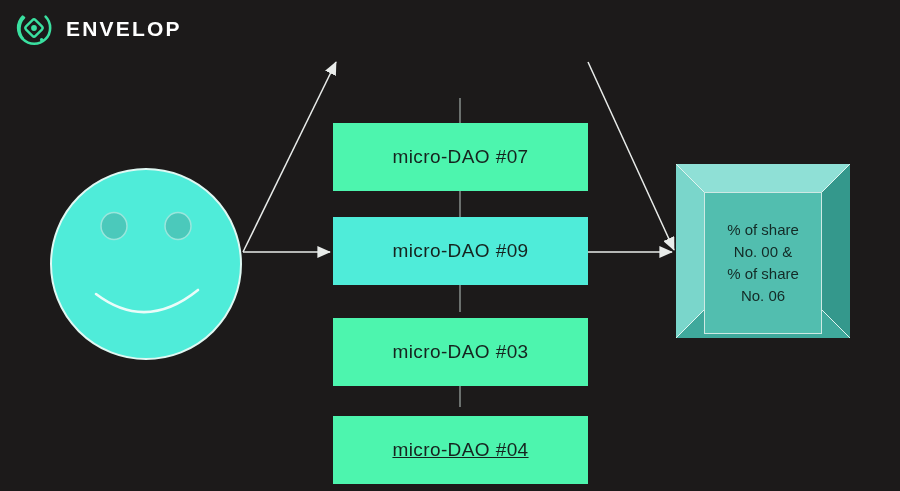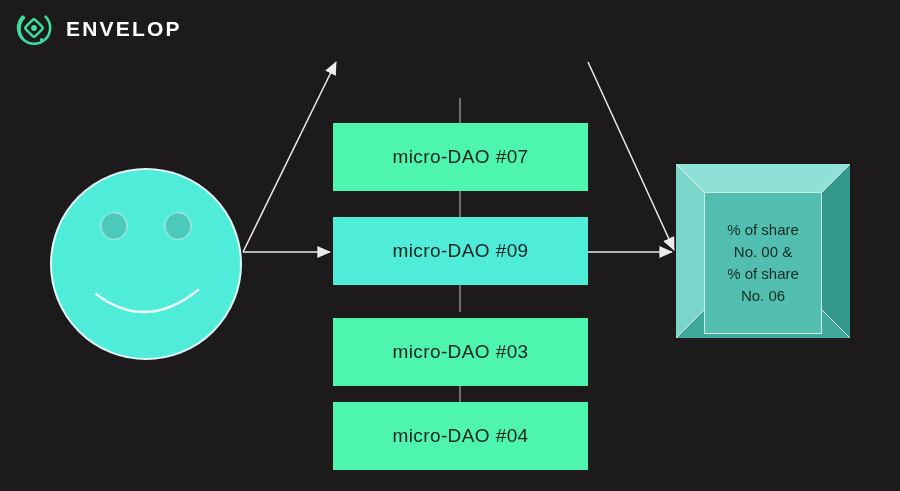--- a/index.html
+++ b/index.html
@@ -141,21 +141,21 @@
     <line x1="243" y1="252" x2="330" y2="252" stroke="#e9ecea" stroke-width="1.5" marker-end="url(#arrowhead)"></line>
 
     <line x1="588" y1="62" x2="674" y2="250" stroke="#e9ecea" stroke-width="1.5" marker-end="url(#arrowhead)"></line>
 
     <line x1="588" y1="252" x2="672" y2="252" stroke="#e9ecea" stroke-width="1.5" marker-end="url(#arrowhead)"></line>
   </svg>
 
   <div class="dao-box" style="top:123px;background:#4df5ae;">micro-DAO #07</div>
   <div class="dao-box" style="top:217px;background:#4fecd9;">micro-DAO #09</div>
   <div class="dao-box" style="top:312px;background:#4df5ae;margin-top:6px;">micro-DAO #03</div>
-  <div class="dao-box" style="top:402px;background:#4df5ae;">micro-DAO #04</div>
+  <div class="dao-box" style="top:416px;background:#4df5ae;text-decoration:underline;">micro-DAO #04</div>
 
   <div id="vault">
     <div id="vault-frame">
       <svg viewBox="0 0 174 174">
         <rect x="0.5" y="0.5" width="173" height="173" fill="#52beaf" stroke="#e2f4f1" stroke-width="1"></rect>
         <polygon points="0,0 174,0 146,28 28,28" fill="#8fe0d6"></polygon>
         <polygon points="0,0 28,28 28,146 0,174" fill="#7ad6cb"></polygon>
         <polygon points="174,0 174,174 146,146 146,28" fill="#34988c"></polygon>
         <polygon points="0,174 28,146 146,146 174,174" fill="#3fa99c"></polygon>
         <path d="M0,0 L28,28 M174,0 L146,28 M174,174 L146,146 M0,174 L28,146" stroke="#e2f4f1" stroke-width="1" fill="none"></path>

